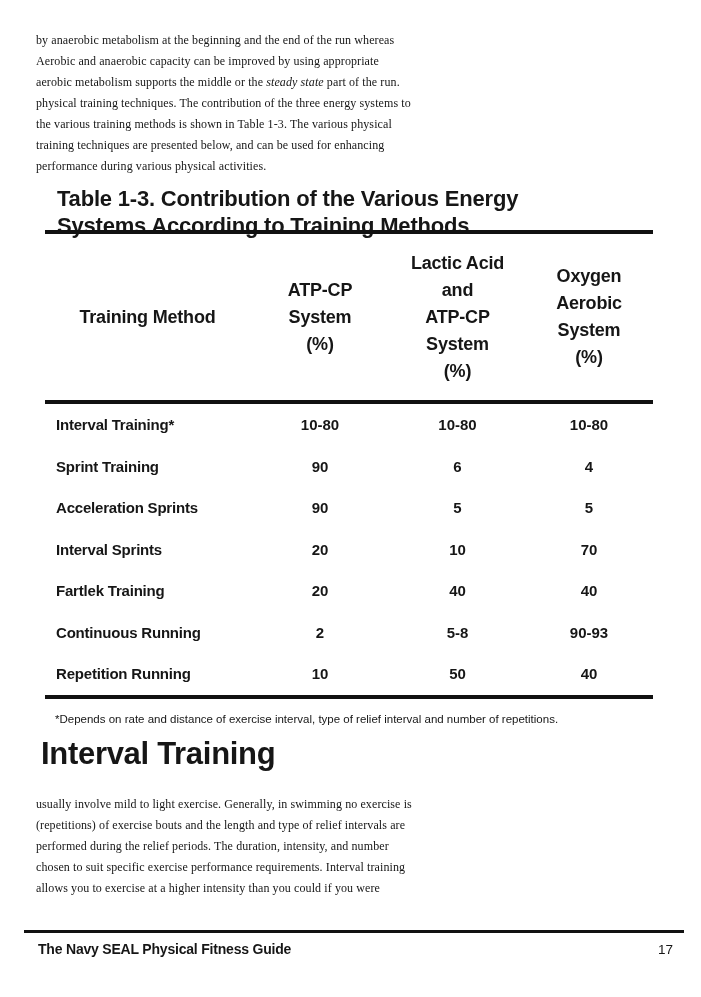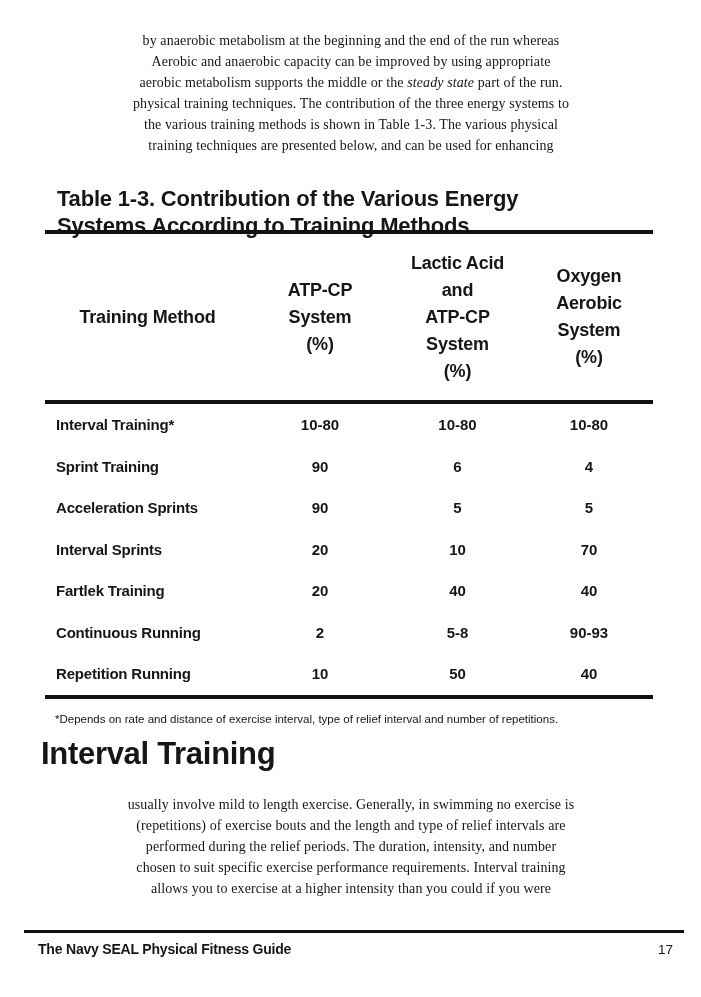--- a/index.html
+++ b/index.html
@@ -10,24 +10,23 @@
     background: #ffffff;
     color: #161616;
     overflow: hidden;
     font-family: "Liberation Serif", serif;
   }
 
   
   .para { position: absolute; left: 36px; width: 630px; }
   .tline {
     white-space: nowrap;
-    font-size: 14px;
+    font-size: 12px;
     line-height: 21px;
     letter-spacing: 0.1px;
-    text-align: center;
   }
   .tline .it { font-style: italic; }
   .tline.indent { padding-left: 50px; }
 
   
   .table-title {
     position: absolute;
     left: 43px; top: 171px;
     margin: 14px;
     font-family: "Liberation Sans", sans-serif;
@@ -124,20 +123,21 @@
 
 <div class="page">
 
   <div class="para intro">
     <div class="tline">by anaerobic metabolism at the beginning and the end of the run whereas</div>
     <div class="tline">Aerobic and anaerobic capacity can be improved by using appropriate</div>
     <div class="tline"><span>aerobic metabolism supports the middle or the </span><span class="it">steady state</span><span> part of the run.</span></div>
     <div class="tline">physical training techniques. The contribution of the three energy systems to</div>
     <div class="tline">the various training methods is shown in Table 1-3. The various physical</div>
     <div class="tline">training techniques are presented below, and can be used for enhancing</div>
+    <div class="tline">performance during various physical activities.</div>
   </div>
 
   <h2 class="table-title">Table 1-3. Contribution of the Various Energy
 Systems According to Training Methods</h2>
 
   <div class="etable">
     <div class="thead">
       <div class="hcell">Training Method</div>
       <div class="hcell">ATP-CP
 System
@@ -196,21 +196,21 @@
         <div class="cell num">40</div>
       </div>
     </div>
   </div>
 
   <div class="footnote">*Depends on rate and distance of exercise interval, type of relief interval and number of repetitions.</div>
 
   <h1 class="section-heading">Interval Training</h1>
 
   <div class="para body2">
-    <div class="tline">usually involve mild to length exercise. Generally, in swimming no exercise is</div>
+    <div class="tline">usually involve mild to light exercise. Generally, in swimming no exercise is</div>
     <div class="tline">(repetitions) of exercise bouts and the length and type of relief intervals are</div>
     <div class="tline">performed during the relief periods. The duration, intensity, and number</div>
     <div class="tline">chosen to suit specific exercise performance requirements. Interval training</div>
     <div class="tline">allows you to exercise at a higher intensity than you could if you were</div>
   </div>
 
   <div class="footer-rule"></div>
   <div class="footer">
     <span class="footer-title">The Navy SEAL Physical Fitness Guide</span>
     <span class="footer-page">17</span>

